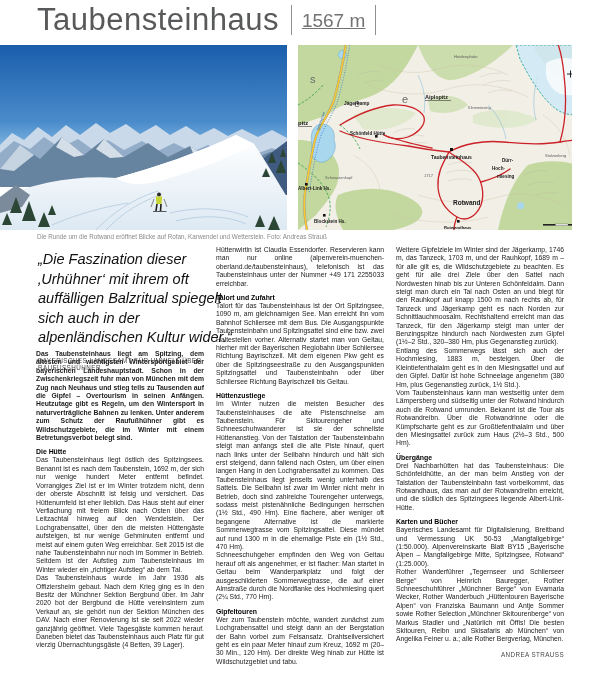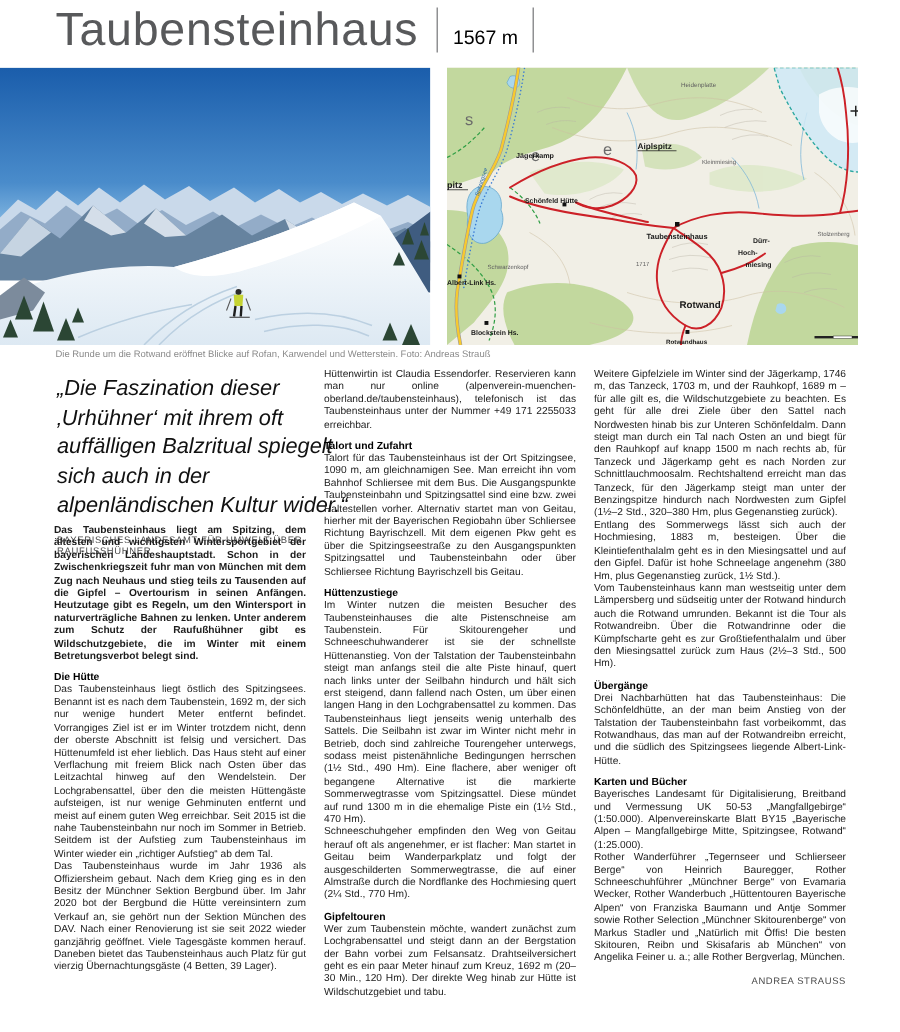--- a/index.html
+++ b/index.html
@@ -2,21 +2,21 @@
 <html><head>
 <meta charset="utf-8">
 <style>
   html,body{margin:0;padding:0;background:#fff;}
   .page{position:relative;width:572px;height:688px;background:#fff;overflow:hidden;
         font-family:"Liberation Sans",sans-serif;color:#222;}
   
   .masthead{position:absolute;left:37px;top:4px;display:flex;align-items:flex-end;}
   .masthead .title{font-size:31px;color:#58595b;letter-spacing:.5px;line-height:1;}
   .masthead .vbar{width:1px;height:30px;background:#8f9092;margin:0 10px 0 12px;}
-  .masthead .elev{font-size:13px;color:#000000;padding-bottom:3px;}
+  .masthead .elev{font-size:19px;color:#737373;padding-bottom:3px;text-decoration:underline;}
   .masthead .vbar2{width:1px;height:30px;background:#8f9092;margin:0 10px 0 10px;}
   .masthead .region{font-size:15px;color:#58595b;padding-bottom:2px;}
   
   .photo{position:absolute;left:0;top:45px;width:287px;height:185px;overflow:hidden;}
   .topomap{position:absolute;left:298px;top:45px;width:302px;height:185px;overflow:hidden;background:#eef0e2;}
   .photo svg,.topomap svg{display:block;}
   .caption{position:absolute;left:37px;top:233px;width:540px;font-size:6.3px;color:#8a8a8a;}
   
   .pullquote{position:absolute;left:38px;top:250px;width:206px;}
   .pullquote .qtext{font-size:14.5px;line-height:19.5px;font-style:italic;color:#111;font-weight:500;}

